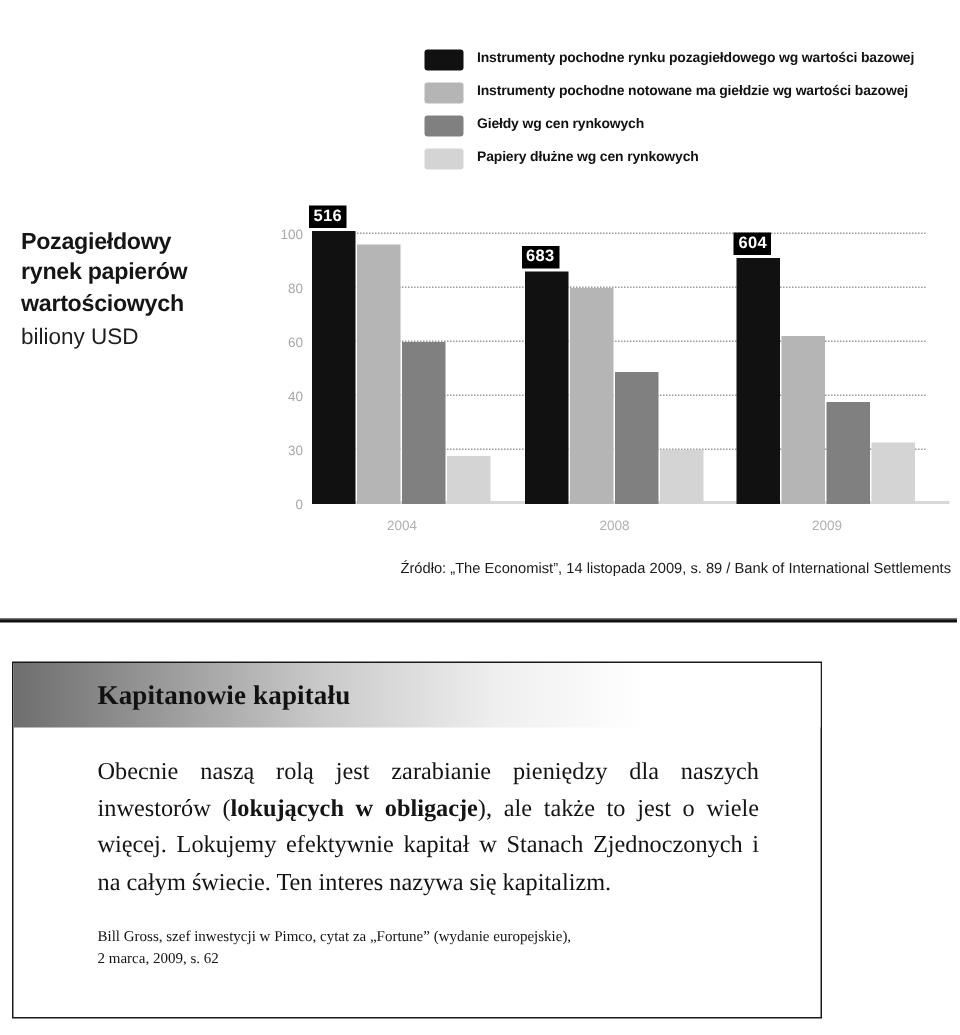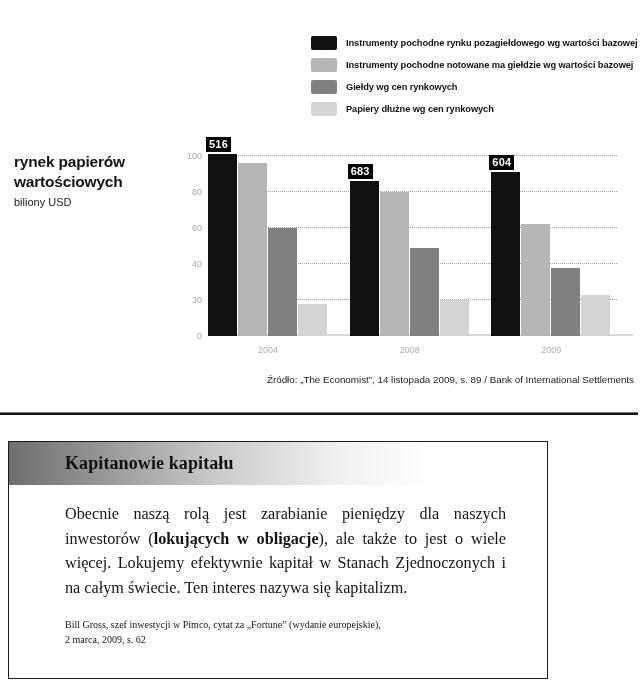--- a/index.html
+++ b/index.html
@@ -16,24 +16,22 @@
 
   
   .legend {
     position: absolute;
     left: 283px;
     top: 33px;
     width: 350px;
   }
   .legend-row {
     display: flex;
-    align-items: center;
     height: 20px;
     margin-bottom: 2px;
-    margin-left: 28px;
   }
   .legend-swatch {
     width: 26px;
     height: 14px;
     border-radius: 2px;
     flex: 0 0 auto;
     margin-right: 9px;
   }
   .legend-label {
     font-size: 9.3px;
@@ -51,21 +49,21 @@
     width: 165px;
   }
   .chart-title {
     font-size: 15.5px;
     font-weight: bold;
     line-height: 1.32;
     color: #151515;
     letter-spacing: -0.2px;
   }
   .chart-subtitle {
-    font-size: 11px;
+    font-size: 15px;
     font-weight: normal;
     color: #1d1d1d;
     margin-top: 3px;
   }
 
   
   .chart {
     position: absolute;
     left: 178px;
     top: 138px;
@@ -232,20 +230,21 @@
     <span class="legend-label">Giełdy wg cen rynkowych</span>
   </div>
   <div class="legend-row">
     <span class="legend-swatch" style="background:#d4d4d4"></span>
     <span class="legend-label">Papiery dłużne wg cen rynkowych</span>
   </div>
 </div>
 
 <div class="chart-title-block">
   <div class="chart-title">
+    <div>Pozagiełdowy</div>
     <div>rynek papierów</div>
     <div>wartościowych</div>
   </div>
   <div class="chart-subtitle">biliony USD</div>
 </div>
 
 <div class="chart">
   <div class="plot">
     <div id="gridlines">
         <div class="gridline" style="bottom: 0%; border-top: none;">

